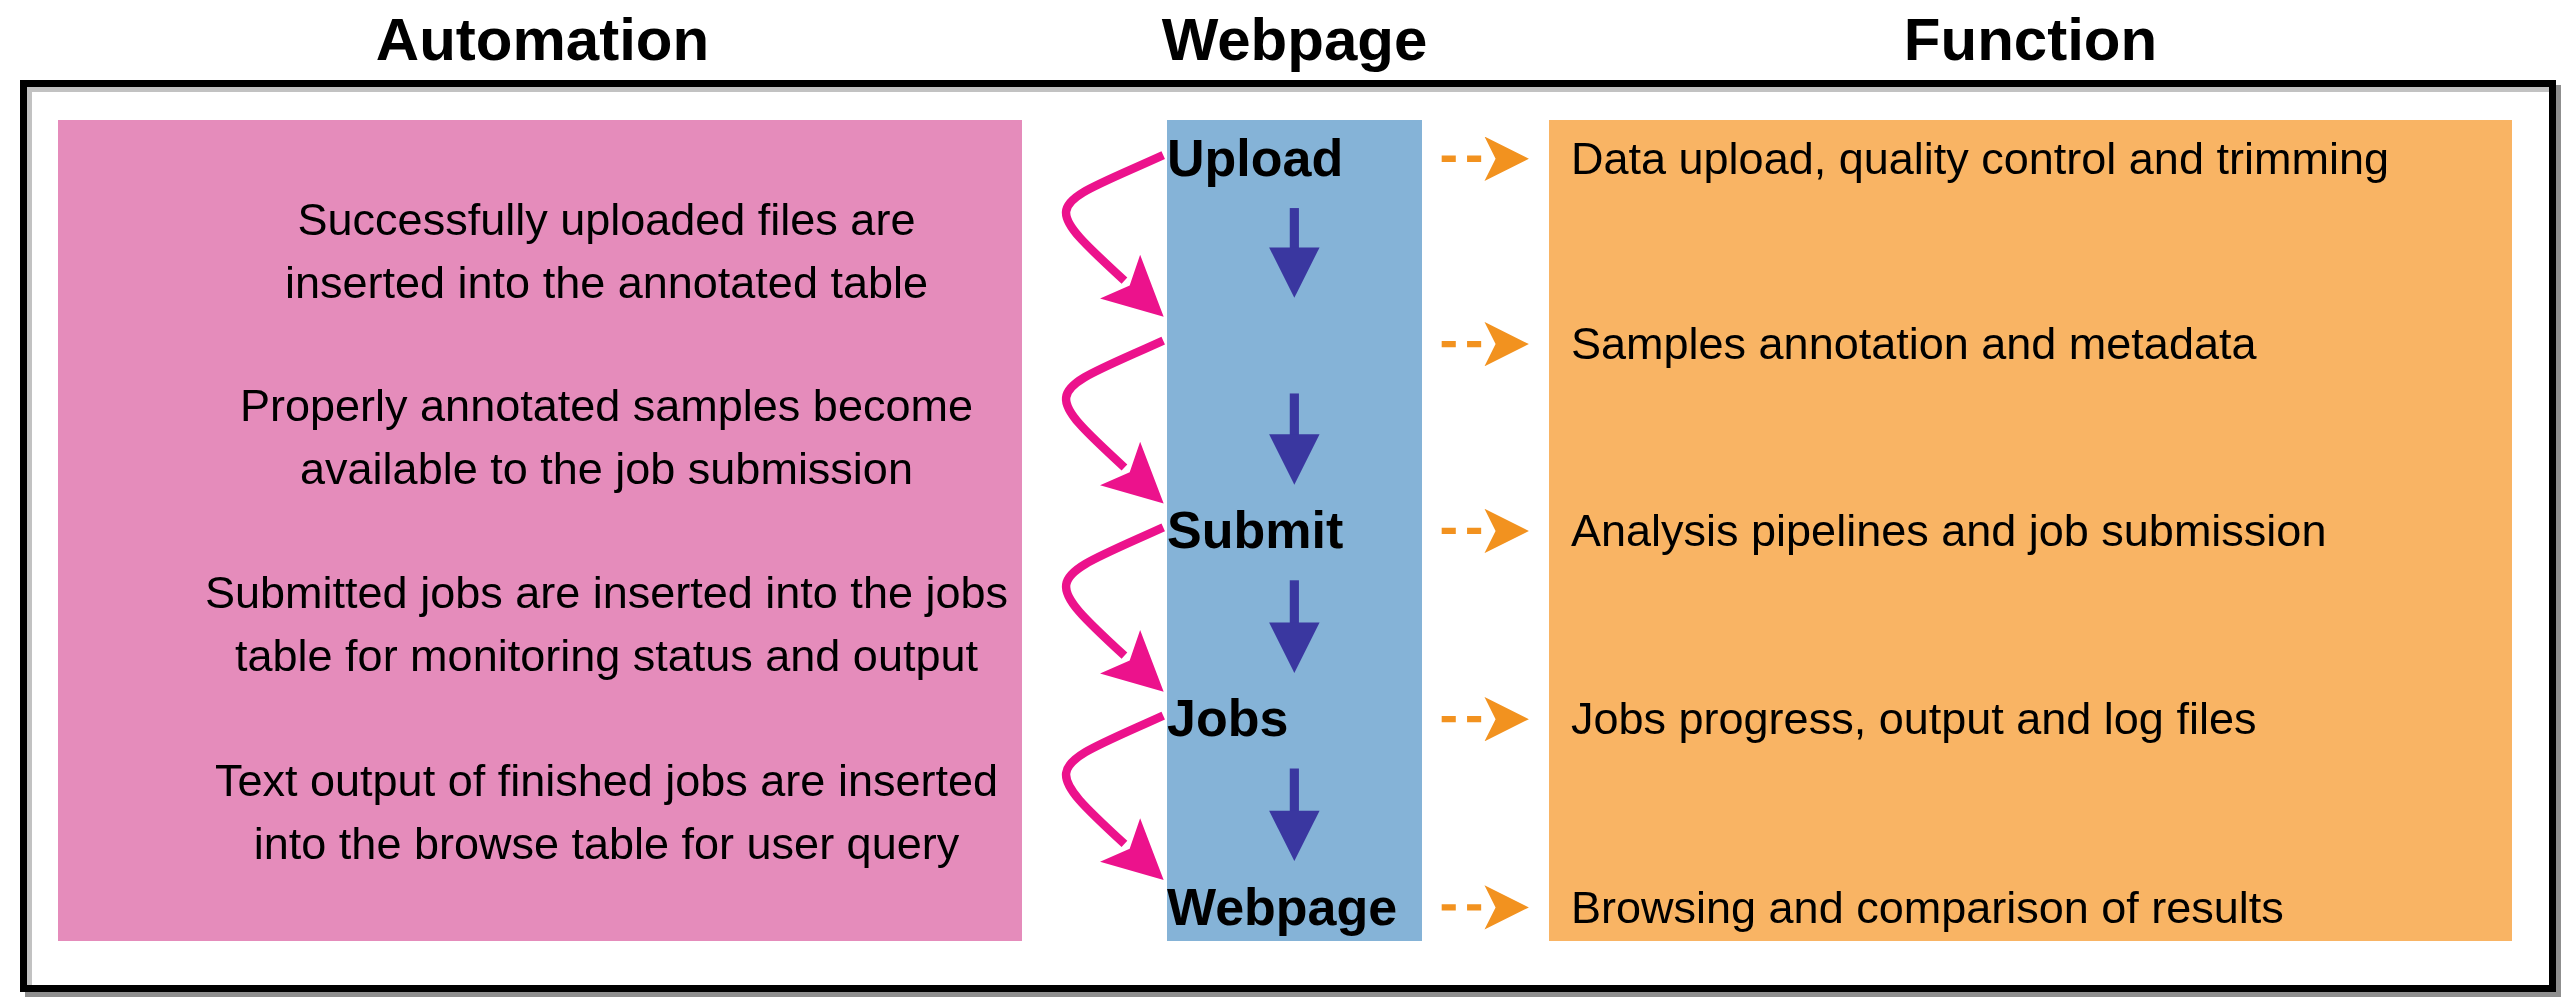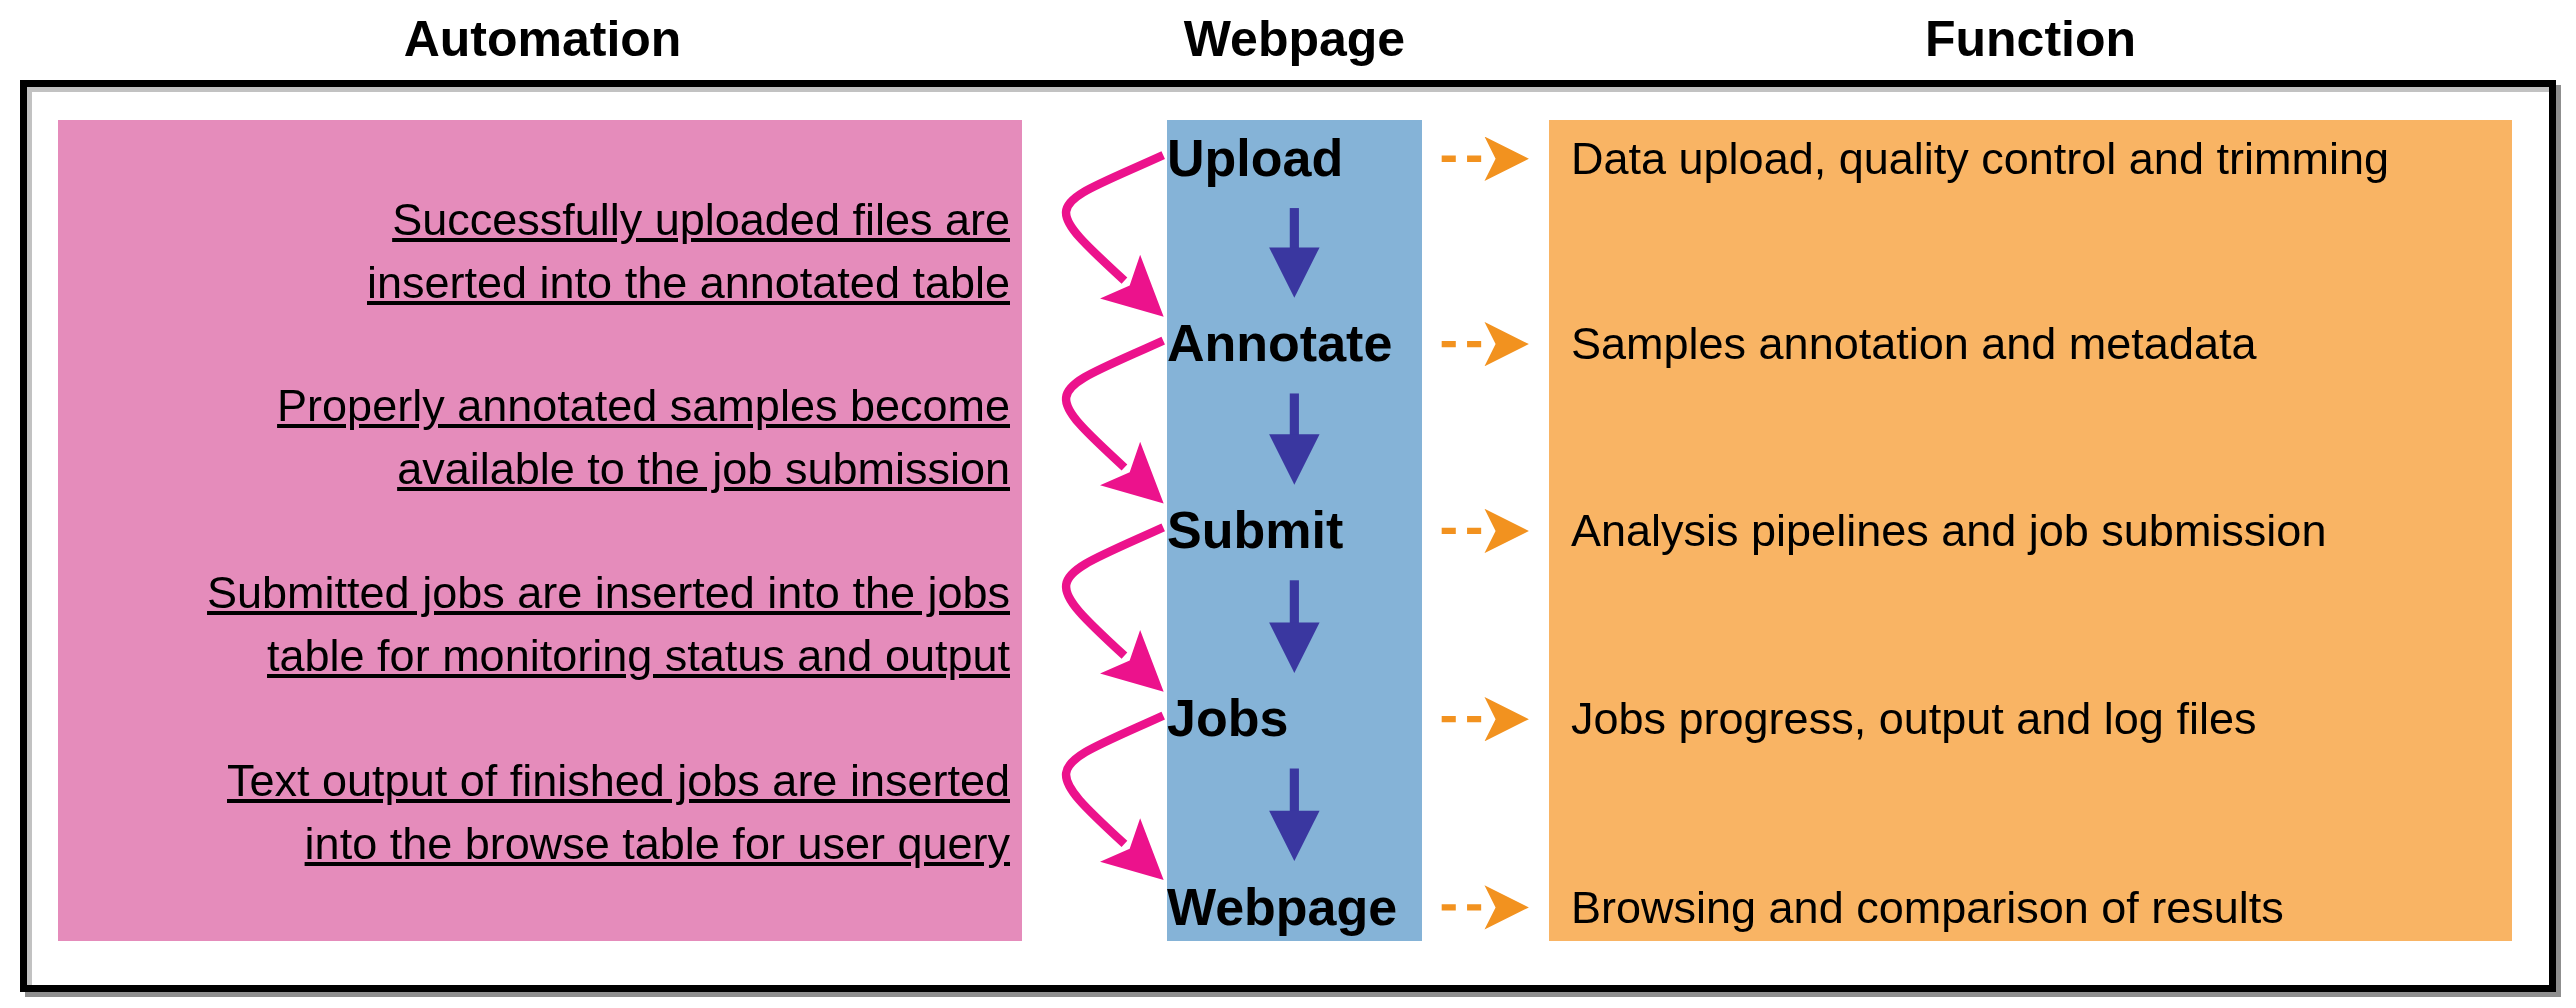--- a/index.html
+++ b/index.html
@@ -10,21 +10,21 @@
     background: #ffffff;
     font-family: "Liberation Sans", sans-serif;
     color: var(--text, #000);
     overflow: hidden;
   }
   .col-header {
     position: absolute;
     top: 0px;
     height: 79px;
     line-height: 79px;
-    font-size: 50px;
+    font-size: 60px;
     font-weight: bold;
     text-align: center;
     width: 705px;
     white-space: nowrap;
   }
   .hdr-automation { left: 190px; }
   .hdr-webpage   { left: 942px; }
   .hdr-function  { left: 1678px; }
 
   .frame {
@@ -57,27 +57,26 @@
     left: 1571px;
     width: 931px;
     height: 63px;
     line-height: 63px;
     font-size: 45px;
     text-align: left;
     white-space: nowrap;
   }
   .auto-note {
     position: absolute;
-    right: 1566px;
+    right: 1497px;
     width: 945px;
     font-size: 45px;
     line-height: 63px;
-    text-align: right;
+    text-align: center;
     white-space: nowrap;
-    text-decoration: underline;
   }
   .auto-note span { display: block; }
 
   svg.arrows { position: absolute; left: 0; top: 0; }
   .magenta-path { stroke: var(--automation-arrow, #EC128C); stroke-width: 12; fill: none; }
   .indigo-line  { stroke: var(--webpage-arrow,  #3A37A0); stroke-width: 13; fill: none; }
   .orange-line  { stroke: var(--function-arrow, #F2921F); stroke-width: 9;  fill: none;
                   stroke-dasharray: 20 16; }
   .head-magenta { fill: var(--automation-arrow, #EC128C); }
   .head-indigo  { fill: var(--webpage-arrow,  #3A37A0); }
@@ -109,21 +108,20 @@
   <div class="auto-note" style="top:749px">
     <span>Text output of finished jobs are inserted</span>
     <span>into the browse table for user query</span>
   </div>
   <div class="auto-note" style="top:561px">
     <span>Submitted jobs are inserted into the jobs</span>
     <span>table for monitoring status and output</span>
   </div>
 
   <div class="step-label" style="top:122px">Upload</div>
-  <div class="step-label" style="top:307px">Annotate</div>
   <div class="step-label" style="top:494px">Submit</div>
   <div class="step-label" style="top:682px">Jobs</div>
   <div class="step-label" style="top:871px">Webpage</div>
 
   <div class="func-text" style="top:127px">Data upload, quality control and trimming</div>
   <div class="func-text" style="top:312px">Samples annotation and metadata</div>
   <div class="func-text" style="top:499px">Analysis pipelines and job submission</div>
   <div class="func-text" style="top:687px">Jobs progress, output and log files</div>
   <div class="func-text" style="top:876px">Browsing and comparison of results</div>
 

